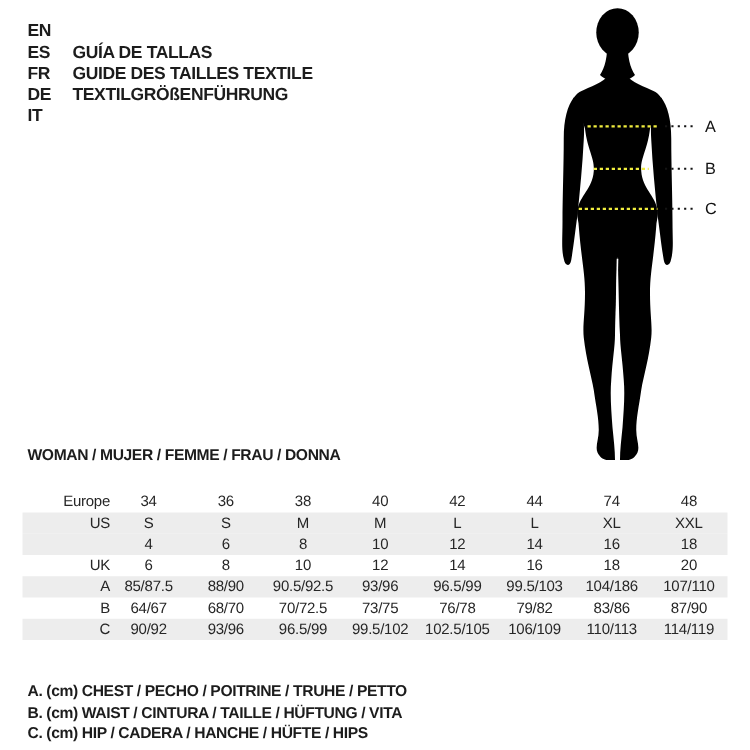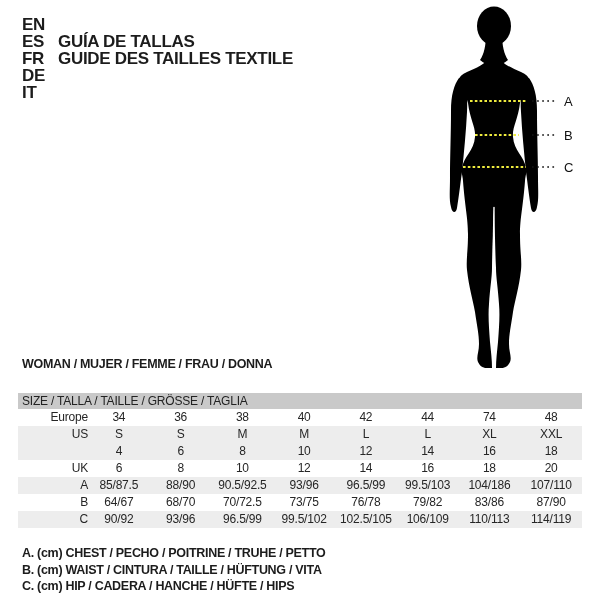--- a/index.html
+++ b/index.html
@@ -8,21 +8,21 @@
     --dash:#efec3e;
     --sil:#000000;
     --ink:#1c1c1c;
   }
   *{margin:0;padding:0;box-sizing:border-box;}
   html,body{width:600px;height:600px;background:#fff;overflow:hidden;}
   body{font-family:"Liberation Sans","DejaVu Sans",sans-serif;color:var(--ink);position:relative;}
 
   
   .lang-block{position:absolute;left:22px;top:16px;}
-  .lang-row{display:flex;height:17px;line-height:17px;font-size:17px;font-weight:700;letter-spacing:-0.3px;}
+  .lang-row{display:flex;height:17px;line-height:17px;font-size:14px;font-weight:700;letter-spacing:-0.3px;}
   .lang-code{width:36px;}
   .lang-label{white-space:nowrap;}
 
   
   .figure-wrap{position:absolute;left:440px;top:0;width:160px;height:375px;}
   .yline{stroke:var(--dash);stroke-width:1.8;stroke-dasharray:2.6 2.2;fill:none;}
   .dotline{stroke:#141414;stroke-width:1.6;stroke-dasharray:1.7 3.4;fill:none;}
   .mlabel{font-size:13px;fill:#111;font-family:"Liberation Sans","DejaVu Sans",sans-serif;}
   .leg-gap{stroke:#fff;stroke-width:1.3;fill:none;}
 
@@ -51,20 +51,21 @@
     <div class="lang-row">
       <span class="lang-code">ES</span>
       <span class="lang-label">GUÍA DE TALLAS</span>
     </div>
     <div class="lang-row">
       <span class="lang-code">FR</span>
       <span class="lang-label">GUIDE DES TAILLES TEXTILE</span>
     </div>
     <div class="lang-row">
       <span class="lang-code">DE</span>
+      <span class="lang-label">TEXTILGRÖßENFÜHRUNG</span>
     </div>
     <div class="lang-row">
       <span class="lang-code">IT</span>
     </div>
   </div>
 
 <div class="figure-wrap">
   <svg width="160" height="375" viewBox="0 0 160 375">
     <g fill="var(--sil)">
       <ellipse cx="54" cy="26" rx="17" ry="19.5"></ellipse>
@@ -108,21 +109,20 @@
       <line class="yline" x1="23" y1="167" x2="86" y2="167"></line>
       <line class="dotline" x1="92" y1="167" x2="117" y2="167"></line>
       <text class="mlabel" x="124" y="171.5">C</text>
     </g>
   </svg>
 </div>
 
 <div class="section-title">WOMAN / MUJER / FEMME / FRAU / DONNA</div>
 
 <div class="size-table">
-  <div class="size-table-header">SIZE / TALLA / TAILLE / GRÖSSE / TAGLIA</div>
   <div id="table-rows">
       <div class="t-row">
         <div class="lbl">Europe</div>
         <div class="val">34</div>
         <div class="val">36</div>
         <div class="val">38</div>
         <div class="val">40</div>
         <div class="val">42</div>
         <div class="val">44</div>
         <div class="val">74</div>

